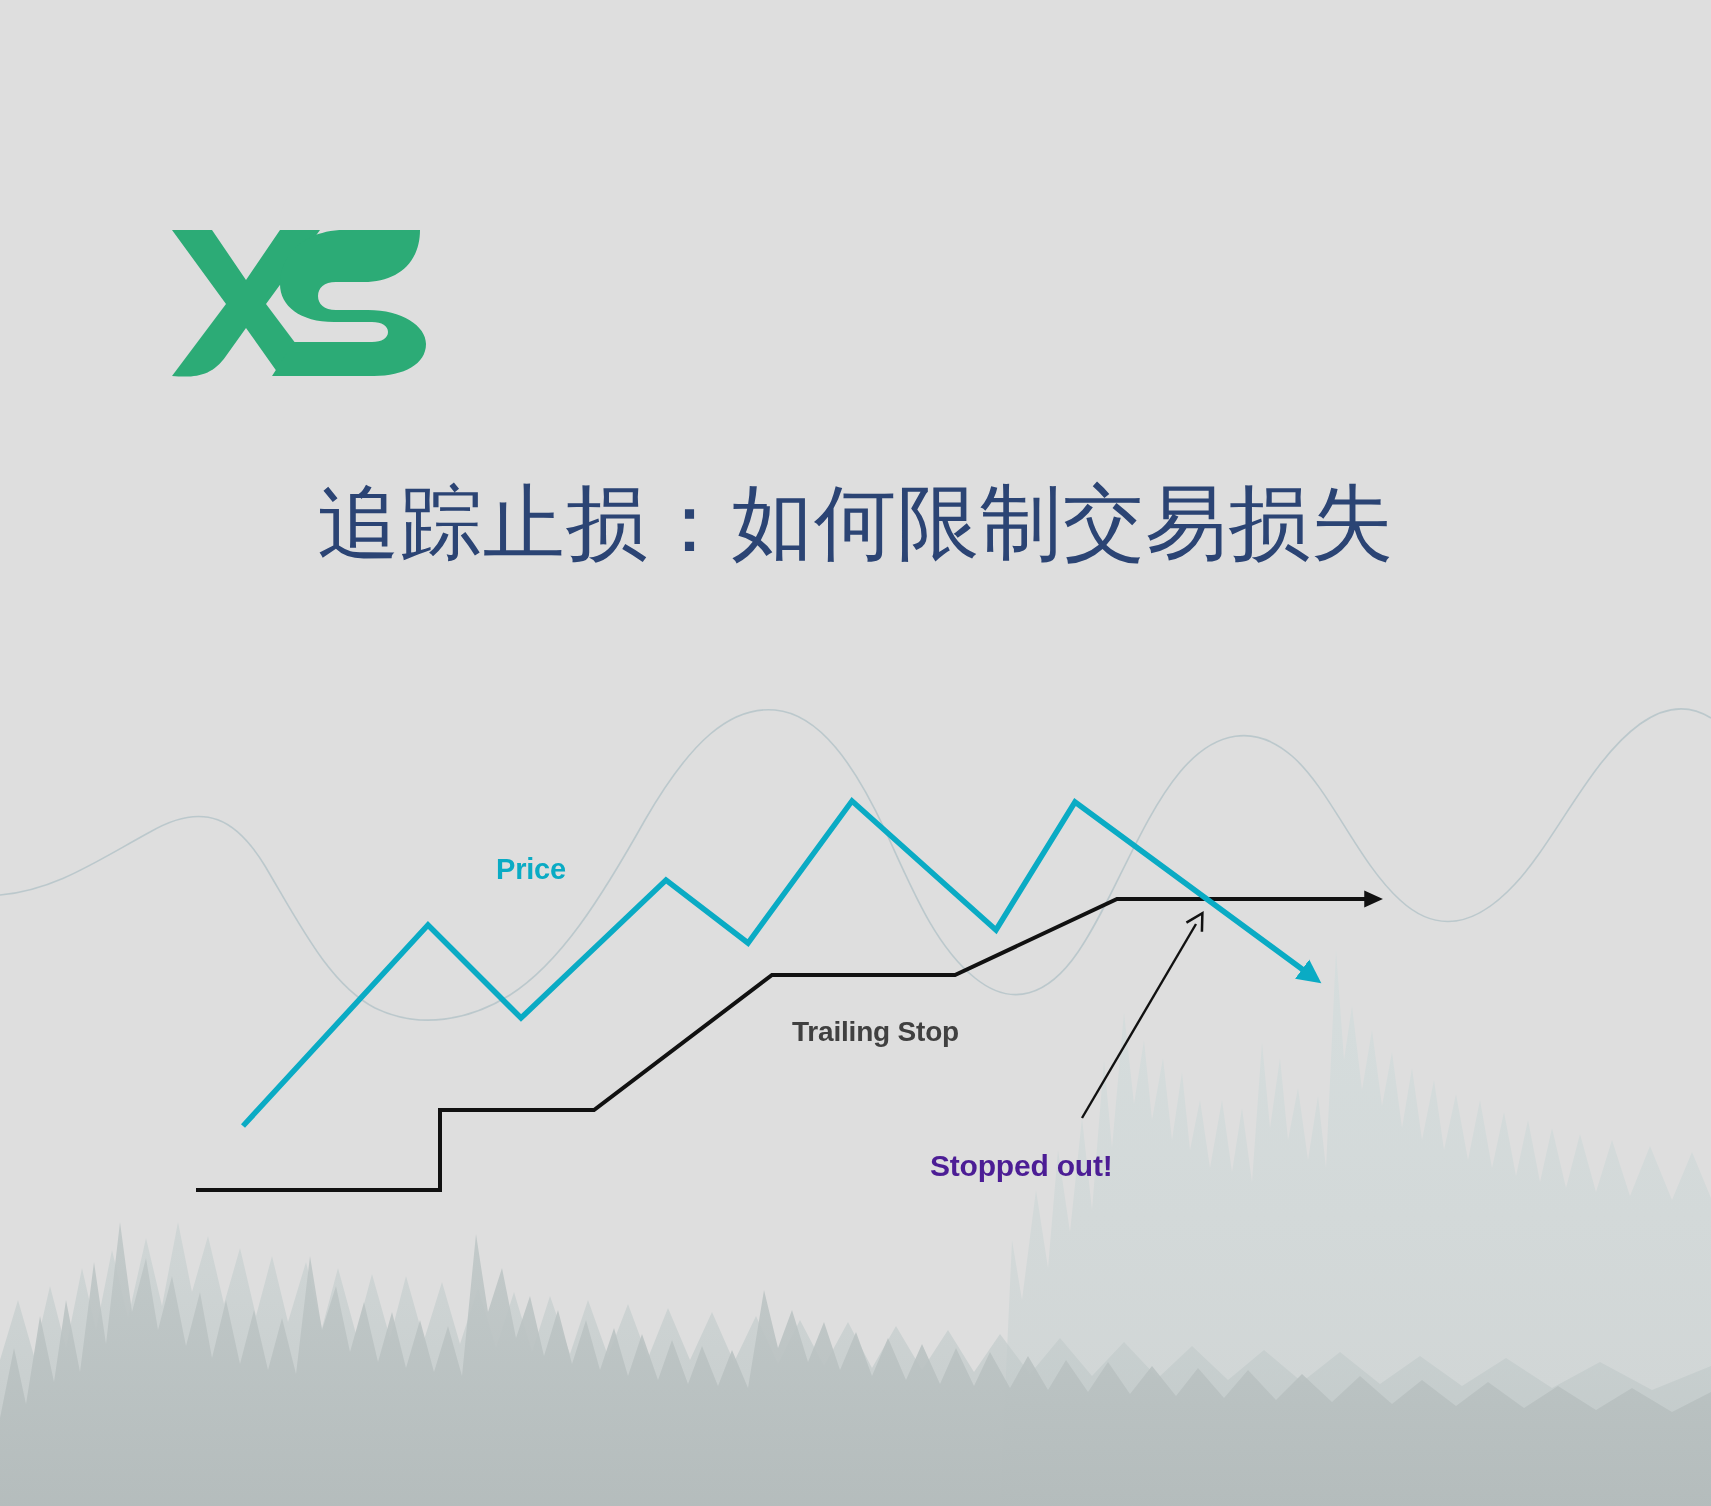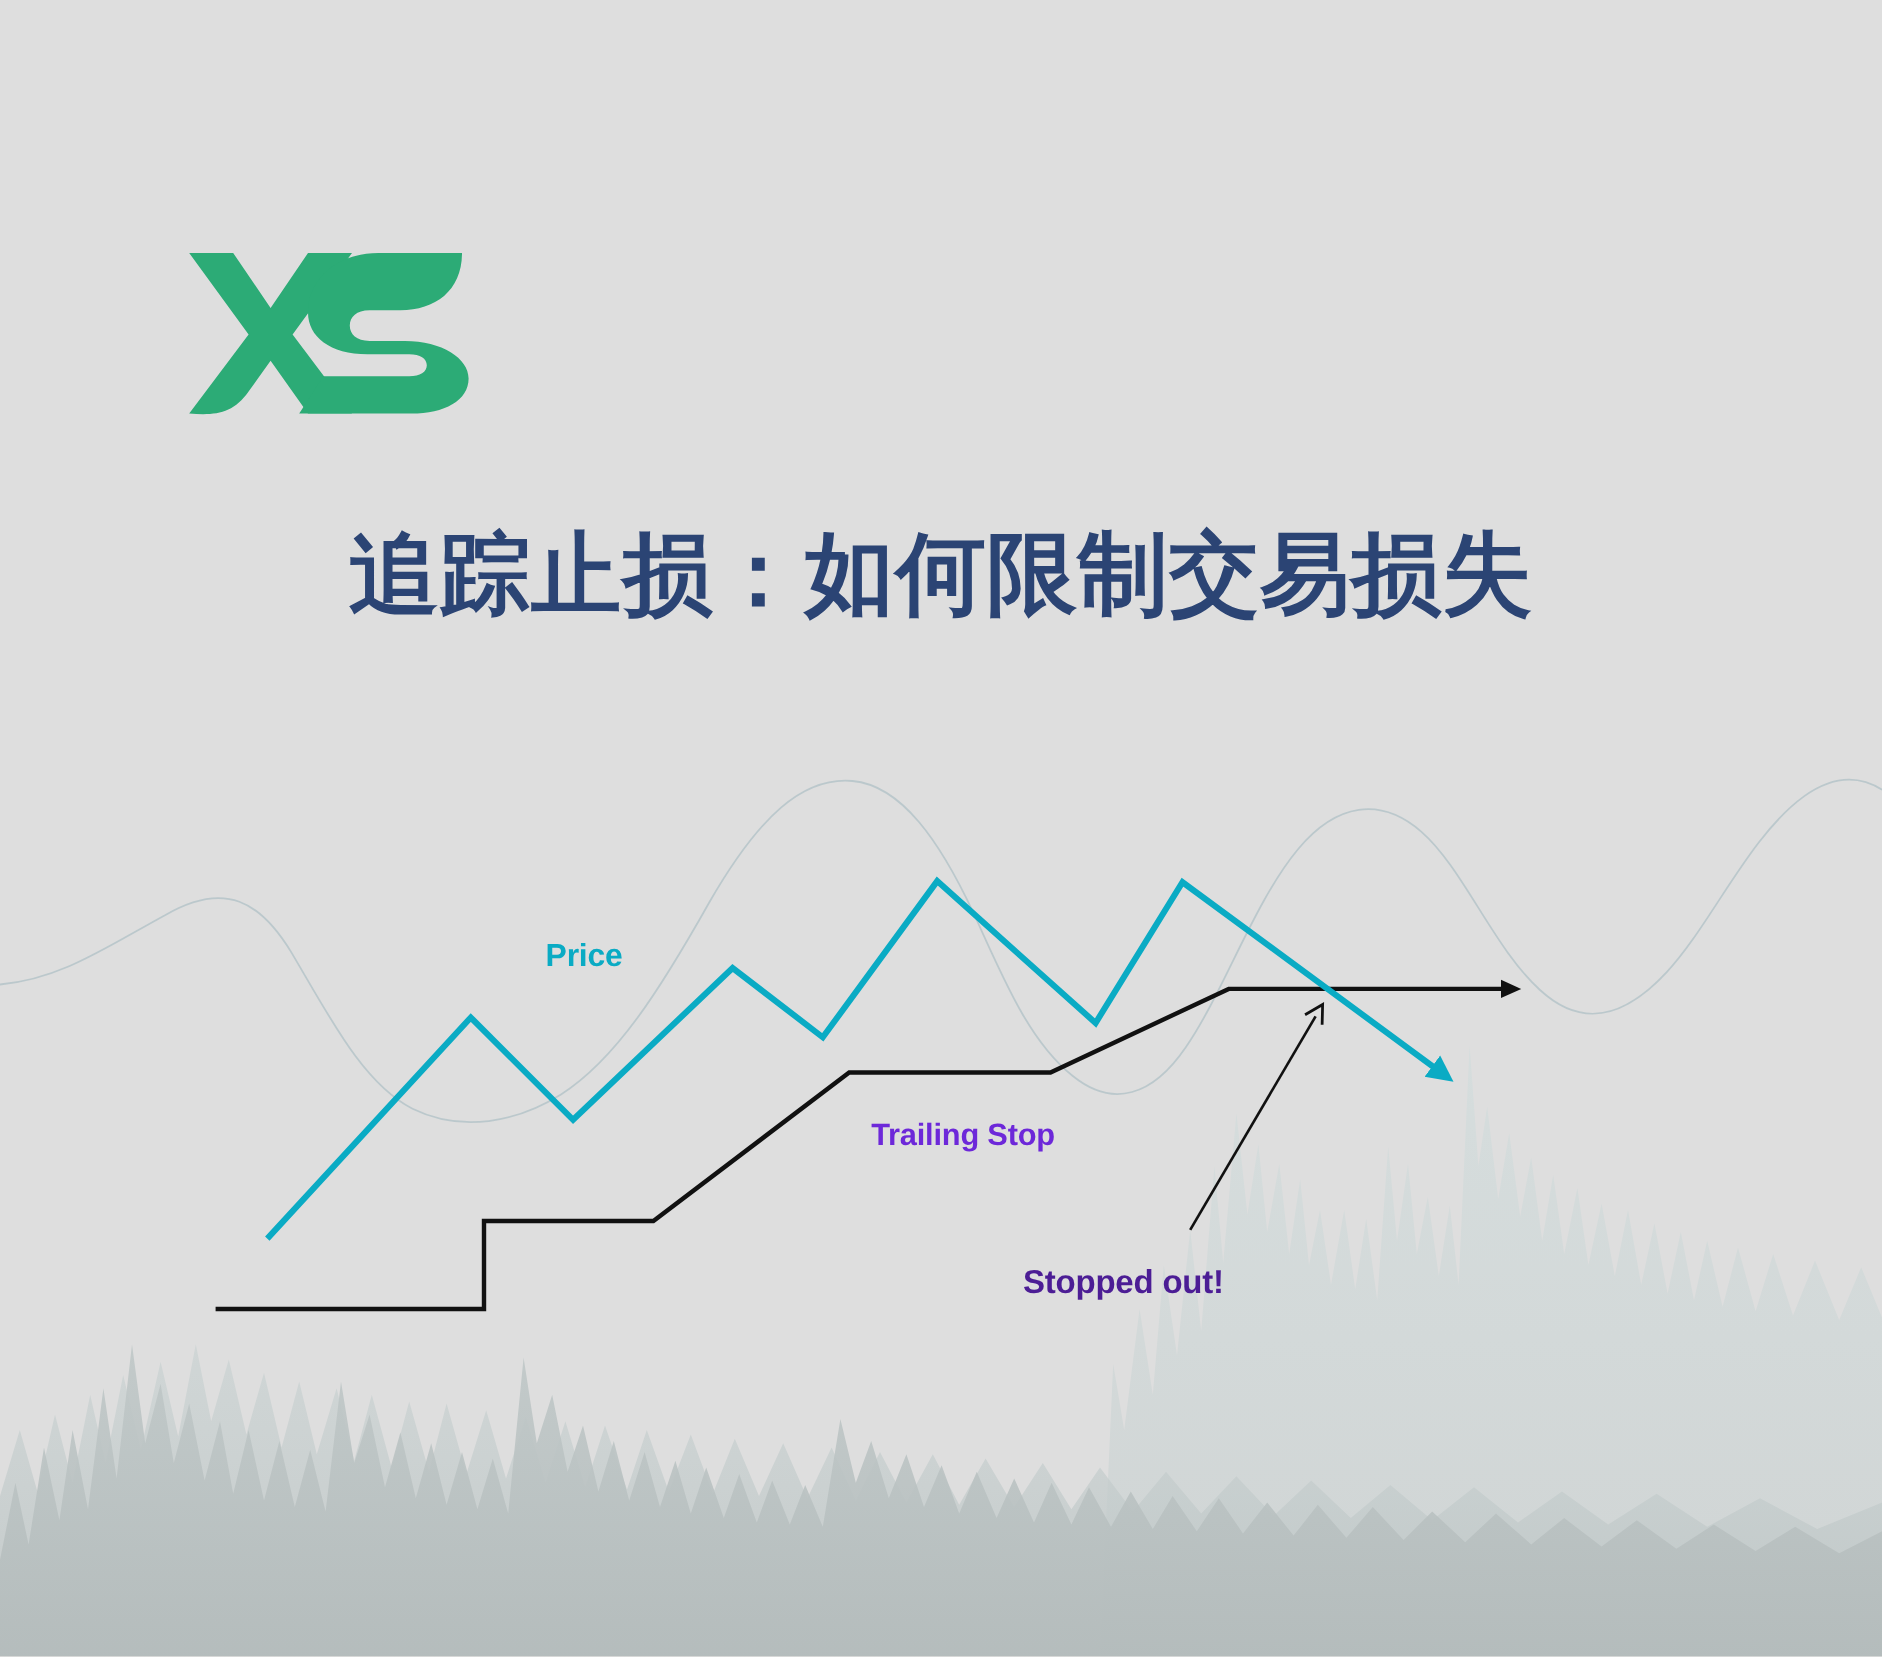--- a/index.html
+++ b/index.html
@@ -35,21 +35,21 @@
   
   #headline {
     position: absolute;
     left: 0;
     top: 424px;
     width: 1711px;
     text-align: center;
     color: #2b4474;
     font-family: "Liberation Sans", sans-serif;
     font-size: 82px;
-    font-weight: 700;
+    font-weight: 400;
     letter-spacing: 0.01em;
     line-height: 1.08;
     white-space: nowrap;
   }
   
   .chart-label {
     position: absolute;
     font-family: "Liberation Sans", sans-serif;
     font-weight: bold;
     white-space: nowrap;
@@ -59,21 +59,21 @@
     top: 853px;
     font-size: 29px;
     color: #0aabc4;
     letter-spacing: -0.2px;
     margin-left: 11px;
   }
   #label-trailing-stop {
     left: 792px;
     top: 1016px;
     font-size: 28px;
-    color: #6d28d9;
+    color: #404040;
     letter-spacing: -0.2px;
   }
   #label-stopped-out {
     left: 930px;
     top: 1149px;
     font-size: 30px;
     color: #4c1d95;
     letter-spacing: -0.2px;
   }
 </style>

